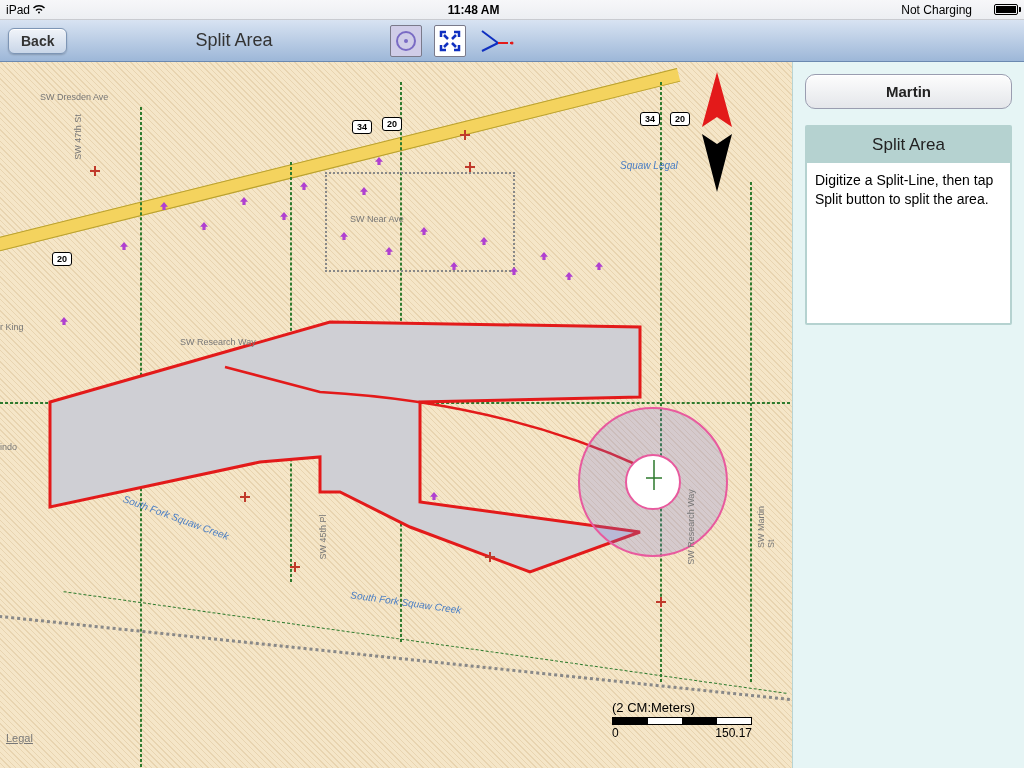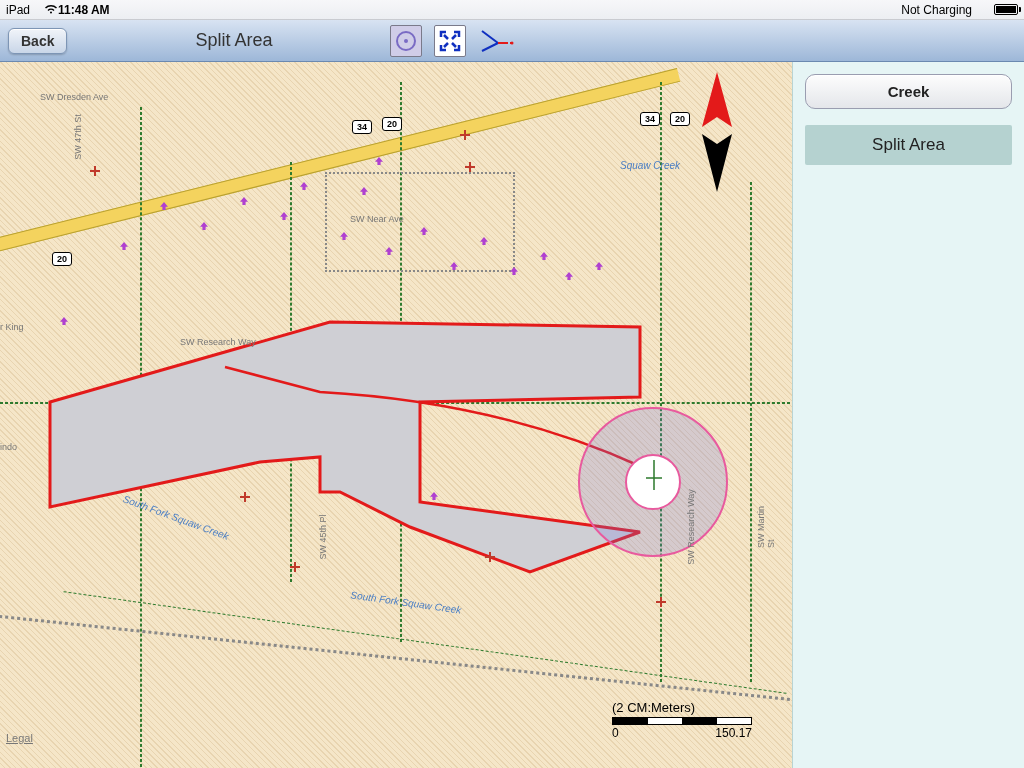--- a/index.html
+++ b/index.html
@@ -1,21 +1,21 @@
 <!DOCTYPE html>
 <html><head>
 <meta charset="utf-8">
 <style>
 *{margin:0;padding:0;box-sizing:border-box;font-family:-apple-system,Helvetica,Arial,sans-serif}
 html,body{width:1024px;height:768px;overflow:hidden;background:#fff}
 
 
 .status{height:20px;background:linear-gradient(#f7f7f9,#eceef2);display:flex;align-items:center;padding:0 6px;font-size:12px;color:#000;border-bottom:1px solid #c9cbd0}
-.status .left{display:flex;gap:14px;align-items:center}
-.status .center{flex:1;text-align:left;font-weight:600}
+.status .left{display:flex;gap:2px;align-items:center}
+.status .center{flex:1;text-align:center;font-weight:600}
 .status .right{display:flex;gap:20px;align-items:center}
 .battery{width:24px;height:11px;border:1.5px solid #000;border-radius:2px;position:relative;margin-left:2px}
 .battery::after{content:"";position:absolute;right:-4px;top:2px;width:2.5px;height:5px;background:#000;border-radius:0 1px 1px 0}
 .battery .fill{position:absolute;left:1px;top:1px;bottom:1px;right:1px;background:#000}
 
 
 .toolbar{height:42px;background:linear-gradient(#d8e3f2,#9db7d8);border-bottom:1px solid #6b89b0;display:flex;align-items:center;padding:16px 8px;gap:8px;position:relative}
 .back{background:linear-gradient(#f1f4f9,#c9d6e8);border:1px solid #7d95b5;border-radius:6px;padding:4px 12px;font-size:14px;font-weight:600;color:#333;box-shadow:inset 0 1px 0 #fff,0 1px 2px rgba(0,0,0,.2)}
 .title{font-size:18px;color:#333;margin-left:120px}
 .tool-group{position:absolute;left:390px;display:flex;gap:12px;align-items:center}
@@ -185,21 +185,21 @@
 
     <div class="shield" style="left:52px;top:190px">20</div>
     <div class="shield" style="left:352px;top:58px">34</div>
     <div class="shield" style="left:382px;top:55px">20</div>
     <div class="shield" style="left:640px;top:50px">34</div>
     <div class="shield" style="left:670px;top:50px">20</div>
 
     <span class="maplabel" style="left:40px;top:30px">SW Dresden Ave</span>
     <span class="maplabel" style="left:350px;top:152px">SW Near Ave</span>
     <span class="maplabel" style="left:180px;top:275px">SW Research Way</span>
-    <span class="maplabel creek" style="left:620px;top:98px">Squaw Creek</span>
+    <span class="maplabel creek" style="left:620px;top:98px">Squaw Legal</span>
     <span class="maplabel creek" style="left:120px;top:450px;transform:rotate(20deg)">South Fork Squaw Creek</span>
     <span class="maplabel creek" style="left:350px;top:535px;transform:rotate(8deg)">South Fork Squaw Creek</span>
     <span class="maplabel" style="left:55px;top:70px;transform:rotate(-90deg)">SW 47th St</span>
     <span class="maplabel" style="left:300px;top:470px;transform:rotate(-90deg)">SW 45th Pl</span>
     <span class="maplabel" style="left:740px;top:450px;transform:rotate(-90deg)">SW Martin St</span>
     <span class="maplabel" style="left:653px;top:460px;transform:rotate(-90deg)">SW Research Way</span>
     <span class="maplabel" style="left:0px;top:260px">r King</span>
     <span class="maplabel" style="left:0px;top:380px">indo</span>
 
     <svg class="compass" viewBox="0 0 50 120">
@@ -218,19 +218,20 @@
       <div class="labels">
         <span>0</span>
         <span>150.17</span>
       </div>
     </div>
 
     <span class="legal">Legal</span>
   </div>
 
   <div class="panel">
-    <button class="btn">Creek</button>
+    <button class="btn">Martin</button>
     <div class="panel-card">
       <h3>Split Area</h3>
+      <div class="body">Digitize a Split-Line, then tap Split button to split the area.</div>
     </div>
   </div>
 
 </div>
 
 </body></html>

